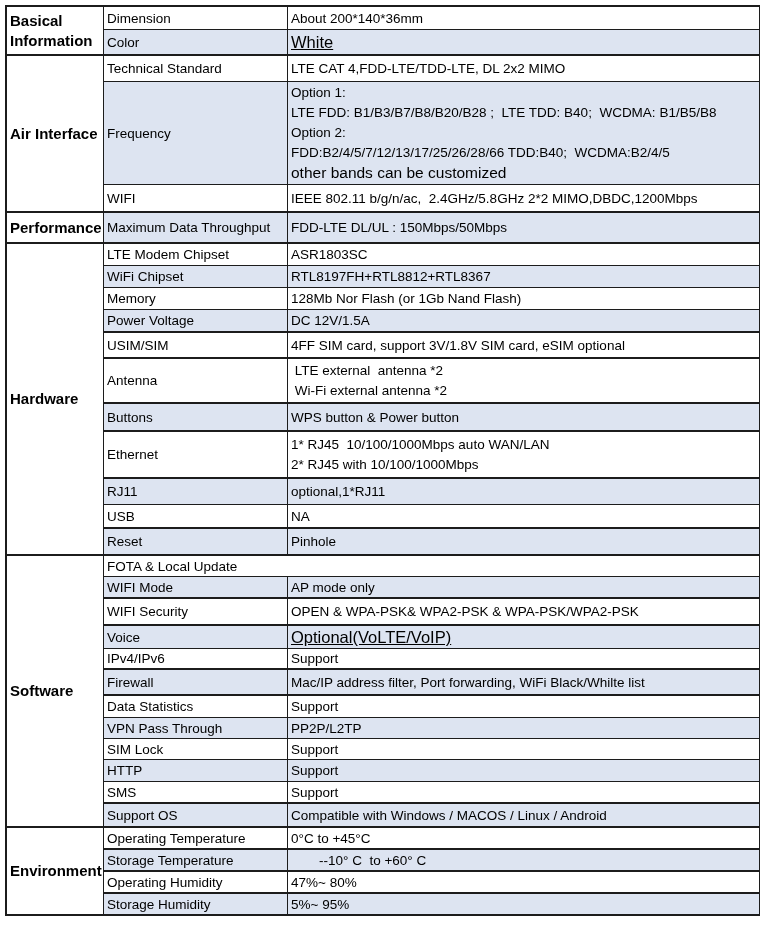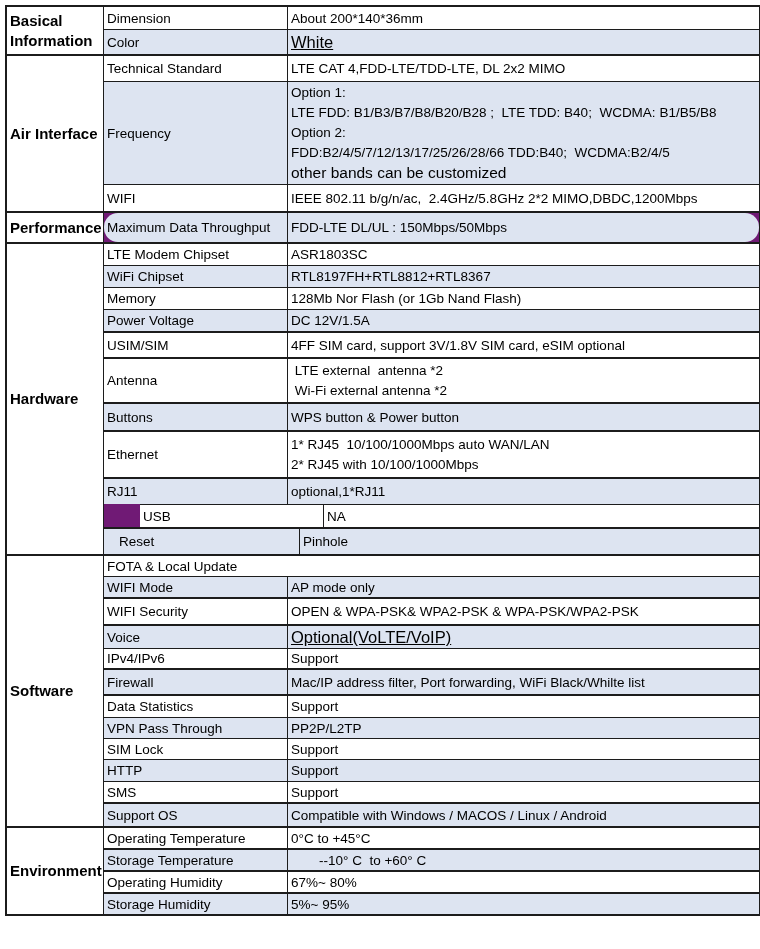--- a/index.html
+++ b/index.html
@@ -110,21 +110,21 @@
         </div>
         <div class="row" style="min-height: 26px;">
           <div class="label-cell">WIFI</div>
           <div class="value-cell">IEEE 802.11 b/g/n/ac,  2.4GHz/5.8GHz 2*2 MIMO,DBDC,1200Mbps</div>
         </div>
       </div>
     </div>
     <div class="section">
       <div class="cat-cell">Performance</div>
       <div class="rows">
-        <div class="row shaded" style="min-height: 29px; border-radius: 14px;">
+        <div class="row shaded" style="min-height: 29px;">
           <div class="label-cell">Maximum Data Throughput</div>
           <div class="value-cell">FDD-LTE DL/UL : 150Mbps/50Mbps</div>
         </div>
       </div>
     </div>
     <div class="section">
       <div class="cat-cell">Hardware</div>
       <div class="rows">
         <div class="row" style="min-height: 21px;">
           <div class="label-cell">LTE Modem Chipset</div>
@@ -155,25 +155,25 @@
           <div class="value-cell">WPS button &amp; Power button</div>
         </div>
         <div class="row thick" style="min-height: 45px;">
           <div class="label-cell">Ethernet</div>
           <div class="value-cell"><div class="vline">1* RJ45  10/100/1000Mbps auto WAN/LAN</div><div class="vline">2* RJ45 with 10/100/1000Mbps</div></div>
         </div>
         <div class="row shaded thick" style="min-height: 25px;">
           <div class="label-cell">RJ11</div>
           <div class="value-cell">optional,1*RJ11</div>
         </div>
-        <div class="row" style="min-height: 22px; margin-left: 36px;">
+        <div class="row" style="min-height: 22px;">
           <div class="label-cell">USB</div>
           <div class="value-cell">NA</div>
         </div>
-        <div class="row shaded thick" style="min-height: 25px; padding-left: 12px;">
+        <div class="row shaded thick" style="min-height: 25px;">
           <div class="label-cell">Reset</div>
           <div class="value-cell">Pinhole</div>
         </div>
       </div>
     </div>
     <div class="section">
       <div class="cat-cell">Software</div>
       <div class="rows">
         <div class="row" style="min-height: 20px;">
           <div class="value-cell">FOTA &amp; Local Update</div>
@@ -230,21 +230,21 @@
         <div class="row" style="min-height: 20px;">
           <div class="label-cell">Operating Temperature</div>
           <div class="value-cell">0°C to +45°C</div>
         </div>
         <div class="row shaded thick" style="min-height: 20px; gap: 28px;">
           <div class="label-cell">Storage Temperature</div>
           <div class="value-cell">--10° C  to +60° C</div>
         </div>
         <div class="row thick" style="min-height: 20px;">
           <div class="label-cell">Operating Humidity</div>
-          <div class="value-cell">67%~ 80%</div>
+          <div class="value-cell">47%~ 80%</div>
         </div>
         <div class="row shaded thick" style="min-height: 20px;">
           <div class="label-cell">Storage Humidity</div>
           <div class="value-cell">5%~ 95%</div>
         </div>
       </div>
     </div>
   </div>
 
 </body></html>

